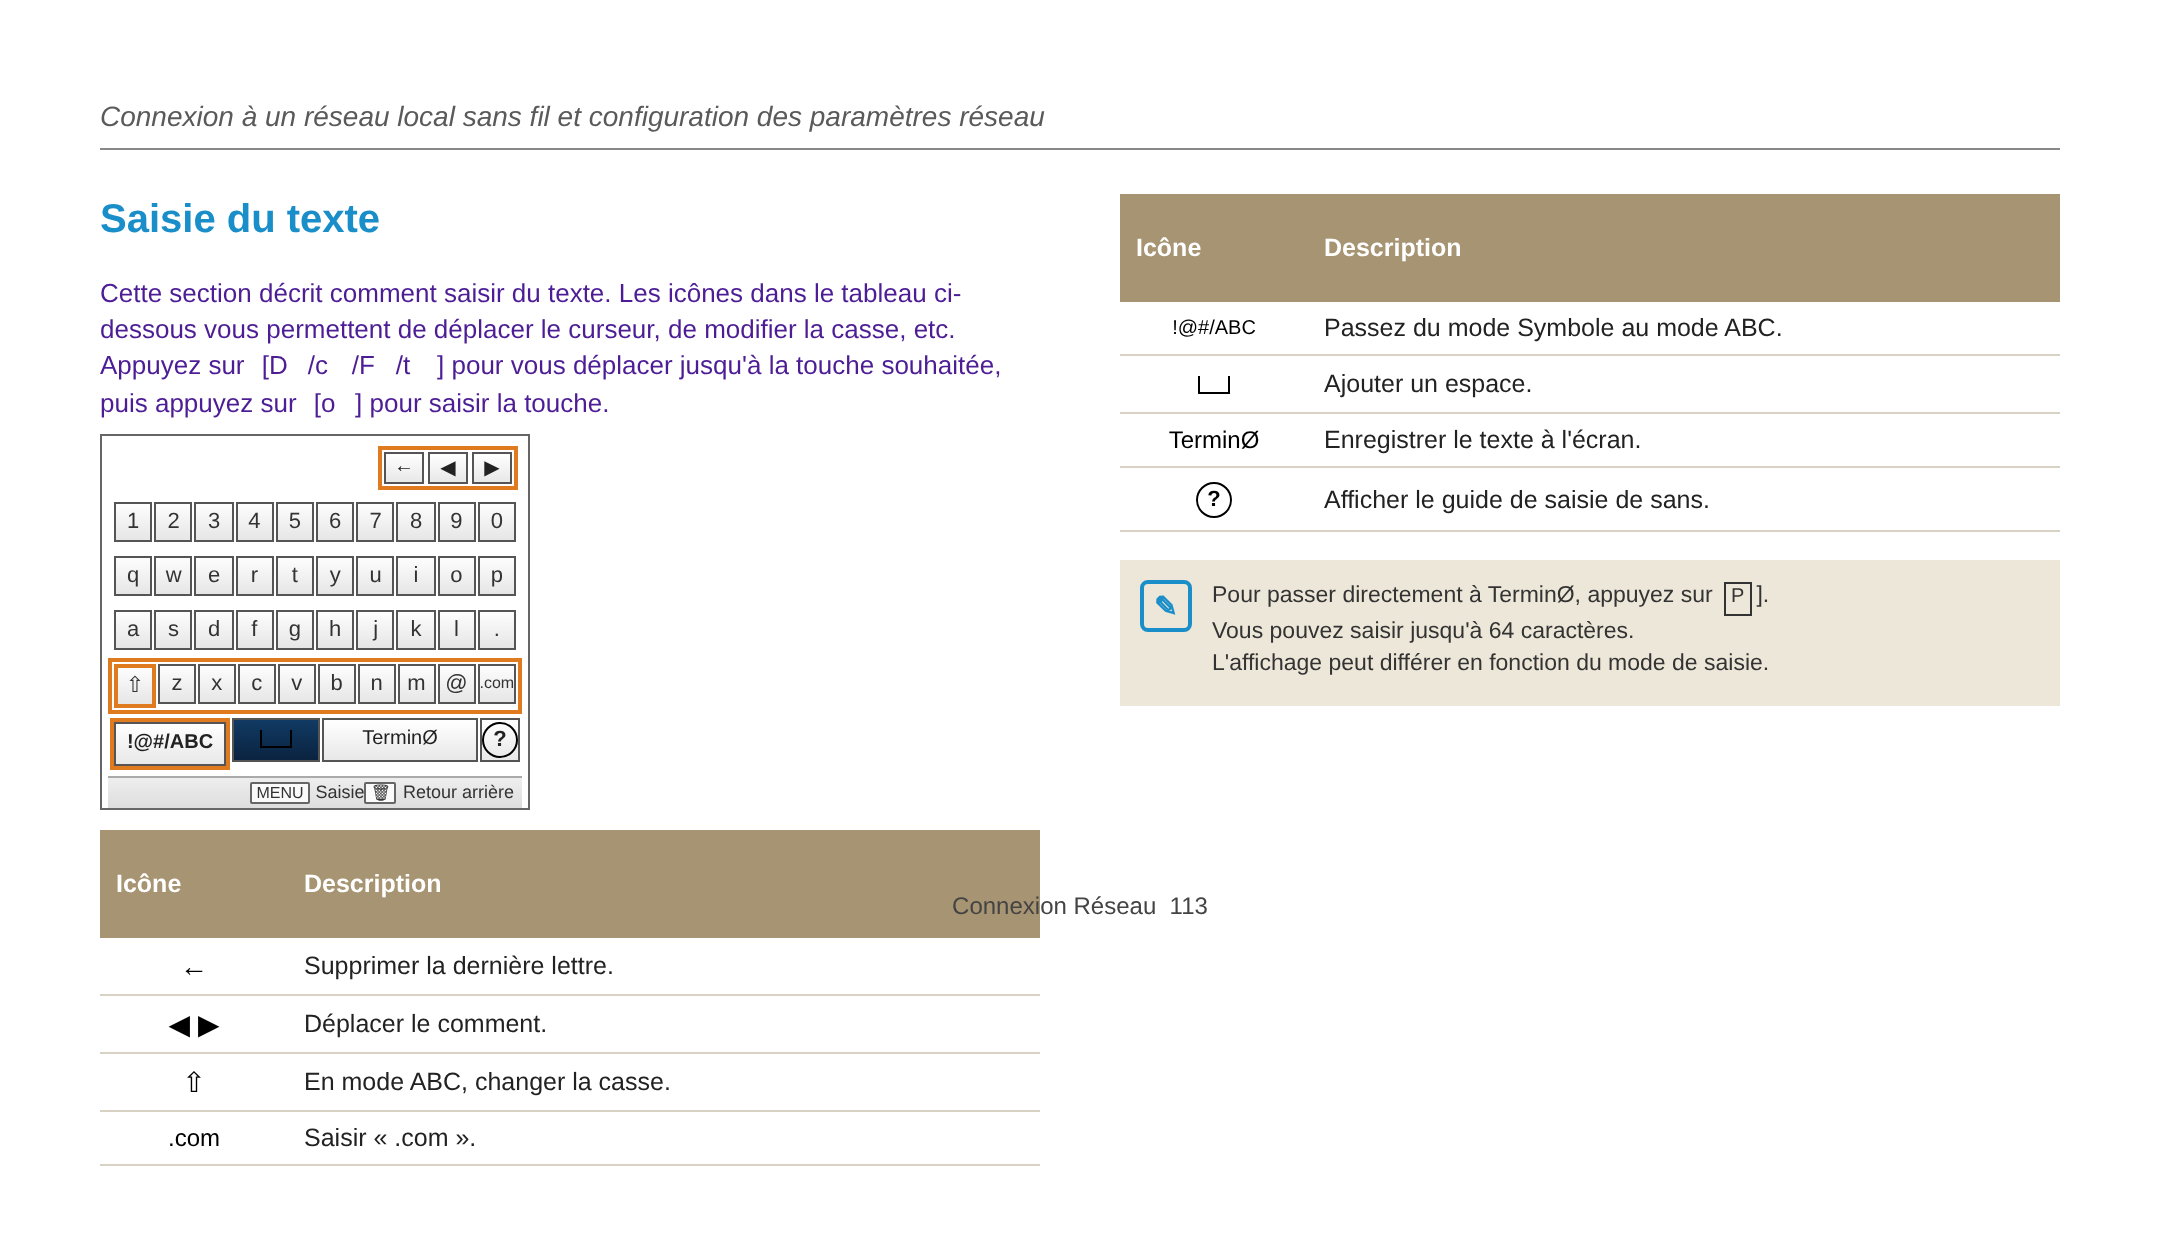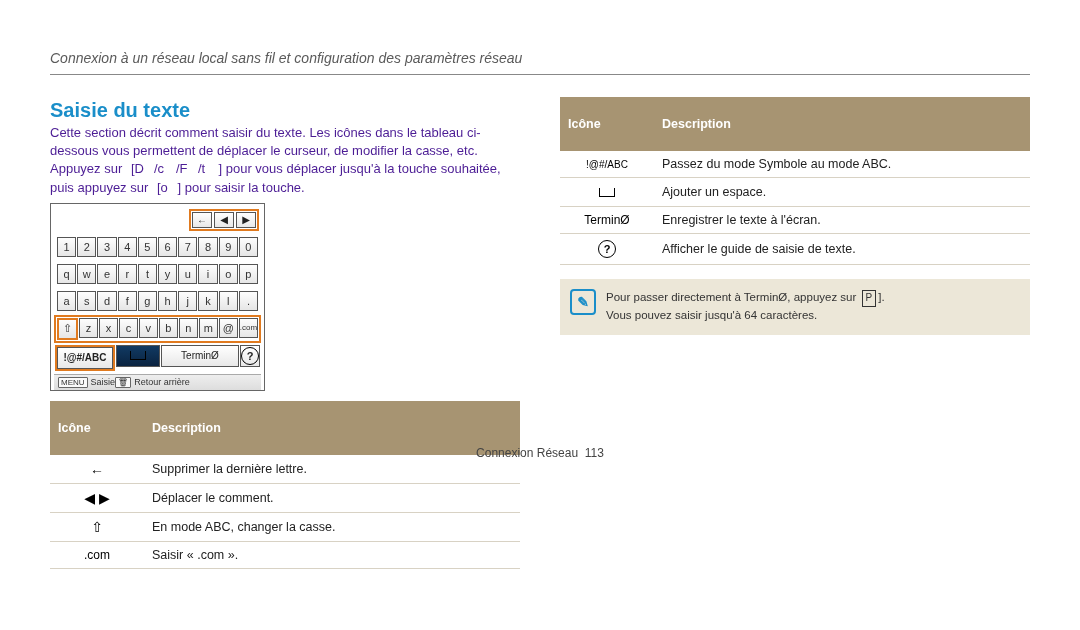--- a/index.html
+++ b/index.html
@@ -34,21 +34,21 @@
     gap: 40px;
   }
   .col {
     flex: 1 1 0;
     min-width: 0;
   }
   h2.section {
     color: #1a8ec9;
     font-weight: 600;
     font-size: 20px;
-    margin: 6px 0 2px 0;
+    margin: 6px 0 16px 0;
   }
   p.body {
     font-size: 13px;
     line-height: 1.4;
     margin: 0 0 6px 0;
     color: #4c1d95;
   }
   .key {
     display: inline-block;
     min-width: 12px;
@@ -116,21 +116,21 @@
     font-size: 10px;
   }
   .seg-mode { width: 54px; font-weight: bold; background: linear-gradient(#fff,#e8e8e8);}
   .seg-mode-box { border: 2px solid #e07a1f; }
   .seg-space { width: 42px; background: linear-gradient(#113a63,#0a2340); color:#fff; }
   .seg-space-box { display:flex;align-items:center;justify-content:center; }
   .seg-term { flex:1; background: linear-gradient(#fff,#e8e8e8);}
   .seg-help { width: 18px; background: linear-gradient(#fff,#e8e8e8); font-weight:bold;}
   .kbd-footer {
     display:flex;
-    justify-content: flex-start;
+    justify-content: flex-end;
     background: linear-gradient(#eee,#ddd);
     border-top: 1px solid #aaa;
     padding: 2px 4px;
     font-size: 9px;
     color: #333;
   }
   .kbd-footer .lbl { display:flex; align-items:center; gap:3px; }
   .mini-btn {
     display:inline-block; border:1px solid #666; background:#fafafa;
     font-size:8px; padding:0 2px; border-radius:1px;
@@ -354,32 +354,33 @@
         <tr>
           <td class="icon-cell"><span class="space-glyph"></span></td>
           <td>Ajouter un espace.</td>
         </tr>
         <tr>
           <td class="icon-cell" style="font-size:12px"><span>TerminØ</span></td>
           <td>Enregistrer le texte à l'écran.</td>
         </tr>
         <tr>
           <td class="icon-cell"><span class="q-circle">?</span></td>
-          <td>Afficher le guide de saisie de texte.</td>
+          <td>Afficher le guide de saisie de sans.</td>
         </tr>
       </tbody>
         </table>
 
       <div class="note">
         <div class="note-icon">✎</div>
         <div>
           <div>
             <span>Pour passer directement à TerminØ, appuyez sur </span><span class="fn-icon">P</span><span>].</span>
           </div>
           <div>Vous pouvez saisir jusqu'à 64 caractères.</div>
+          <div>L'affichage peut différer en fonction du mode de saisie.</div>
         </div>
       </div>
     </div>
   </div>
 
   <div class="footer">
     <span>Connexion Réseau</span>&nbsp;&nbsp;<span>113</span>
   </div>
 </div>
 

